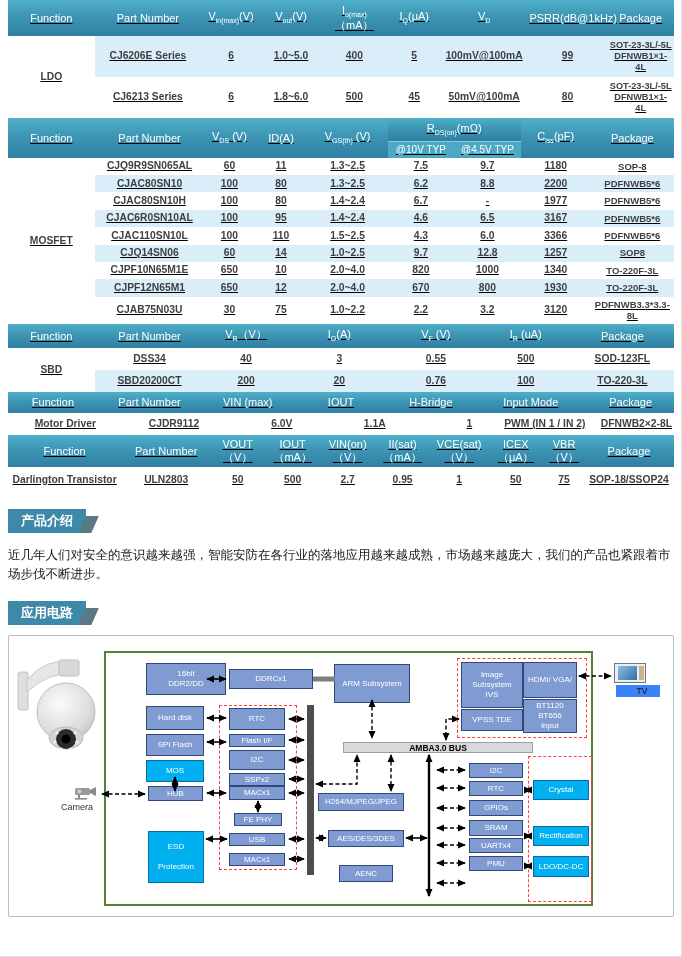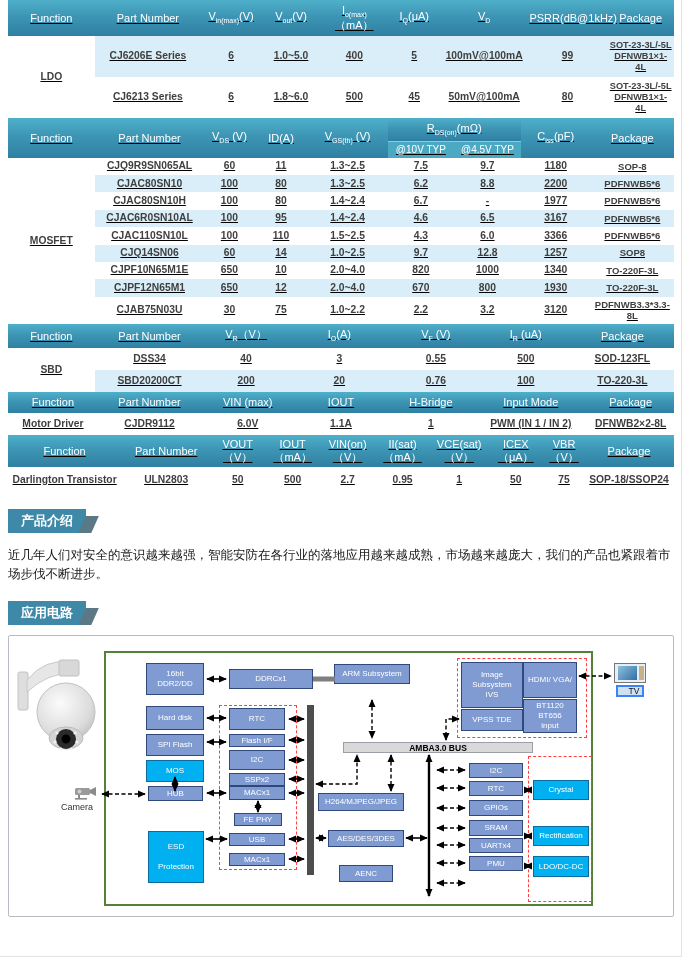--- a/index.html
+++ b/index.html
@@ -17,21 +17,21 @@
   .spec td{font-size:10.3px;font-weight:bold;color:#3f3f3f;text-align:center;padding:3px 2px;
            white-space:pre-line;line-height:1.2;}
   .spec td.func{background:#fff !important;margin-top:12px;}
   .stripe-a tbody tr:nth-child(odd) td:not(.func){background:#d9eef8;}
   .stripe-b tbody tr:nth-child(even) td:not(.func){background:#d9eef8;}
   .t-ldo{margin-top:2px;} .t-ldo td{padding:4px 2px;}
   .t-ldo td:last-child{font-size:9.2px;}
   .t-mosfet{margin-top:8px;} .t-mosfet td{padding:2.5px 2px;}
   .t-mosfet td:last-child{font-size:9.5px;}
   .t-sbd{margin-top:7px;} .t-sbd td{padding:5px 2px;}
-  .t-motor{margin-top:7px;} .t-motor td{padding:5px 2px;}
+  .t-motor{margin-top:7px;} .t-motor td{padding:5px 2px;text-align:right;}
   .t-darl{margin-top:8px;} .t-darl th{padding:3px 2px;} .t-darl td{padding:7px 2px;}
   .badge{position:relative;display:inline-block;margin:16px 0 0 8px;background:#3e88a8;color:#fff;
          font-size:13px;font-weight:bold;padding:3px 13px;z-index:1;}
   .badge::after{content:'';position:absolute;right:-9px;bottom:0;width:13px;height:72%;
          background:#5a7885;transform:skewX(-24deg);z-index:-1;}
   .badge2{margin-top:18px;}
   .intro-text{margin:13px 8px 0 8px;font-size:12.5px;color:#1a1a1a;line-height:1.5;}
   .circuit{position:relative;width:666px;height:282px;margin:10px 0 0 8px;box-sizing:border-box;
            border:1px solid #b6bcc2;border-radius:2px;background:#fff;}
   .greenbox{position:absolute;left:95px;top:15px;width:489px;height:255px;border:2.5px solid #538135;box-sizing:border-box;}
@@ -42,21 +42,21 @@
   .esd{line-height:2.6;}
   .redbox{position:absolute;border:1.5px dashed #ff4040;box-sizing:border-box;z-index:1;}
   .darkbar{position:absolute;background:#4d4d4d;z-index:2;}
   .ambabar{position:absolute;background:#d9d9d9;border:1px solid #9aa0a6;color:#000;font-size:8.5px;
            font-weight:bold;display:flex;align-items:center;justify-content:center;box-sizing:border-box;z-index:2;}
   .wires{position:absolute;left:0;top:0;z-index:3;pointer-events:none;}
   .tvframe{position:absolute;left:605px;top:27px;width:32px;height:20px;background:#e8eef5;
            border:1px solid #777;box-sizing:border-box;z-index:2;}
   .tvscreen{position:absolute;left:3px;top:2px;right:8px;bottom:2px;background:linear-gradient(135deg,#8fc0e0,#2f6fa3);}
   .tvknobs{position:absolute;right:1px;top:2px;width:5px;bottom:2px;background:#c9b18a;}
-  .tvlabel{position:absolute;left:607px;top:49px;width:28px;height:12px;background:#cfe2f3;border:2px solid #3b82f6;
+  .tvlabel{position:absolute;left:607px;top:49px;width:44px;height:12px;background:#cfe2f3;border:6px solid #3b82f6;
            box-sizing:border-box;font-size:8.5px;color:#111;display:flex;align-items:center;justify-content:center;z-index:2;padding-left:8px;}
   .camlabel{position:absolute;left:52px;top:166px;width:48px;font-size:9px;color:#333;z-index:2;}
   .campic{position:absolute;left:6px;top:14px;z-index:2;}
   .camicon{position:absolute;left:64px;top:149px;z-index:2;}
 </style>
 </head>
 <body>
 
 <div class="page">
 
@@ -398,24 +398,24 @@
       <circle cx="6.5" cy="6.5" r="2" fill="#cfcfcf"></circle>
     </svg>
     <div class="camlabel">Camera</div>
 
     <div class="greenbox"></div>
 
     <div class="redbox" style="left:210px;top:69px;width:78px;height:165px"></div>
     <div class="redbox" style="left:448px;top:22px;width:130px;height:80px"></div>
     <div class="redbox" style="left:519px;top:120px;width:64px;height:146px"></div>
 
-    <div class="blk" style="left:137px;top:27px;width:58px;height:32px">16bit
+    <div class="blk" style="left:137px;top:27px;width:80px;height:32px">16bit
 DDR2/DD</div>
     <div class="blk" style="left:220px;top:33px;width:84px;height:20px">DDRCx1</div>
-    <div class="blk" style="left:325px;top:28px;width:76px;height:20px">ARM Subsystem</div>
+    <div class="blk" style="left:325px;top:28px;width:76px;height:39px">ARM Subsystem</div>
     <div class="blk" style="left:137px;top:70px;width:58px;height:24px">Hard disk</div>
     <div class="blk" style="left:137px;top:98px;width:58px;height:22px">SPI  Flash</div>
     <div class="blk cyan" style="left:137px;top:124px;width:58px;height:22px">MOS</div>
     <div class="blk" style="left:139px;top:150px;width:55px;height:15px">HUB</div>
     <div class="blk cyan esd" style="left:139px;top:195px;width:56px;height:52px">ESD
 Protection</div>
 
     <div class="blk" style="left:220px;top:72px;width:56px;height:22px">RTC</div>
     <div class="blk" style="left:220px;top:98px;width:56px;height:13px">Flash I/F</div>
     <div class="blk" style="left:220px;top:114px;width:56px;height:20px">I2C</div>

